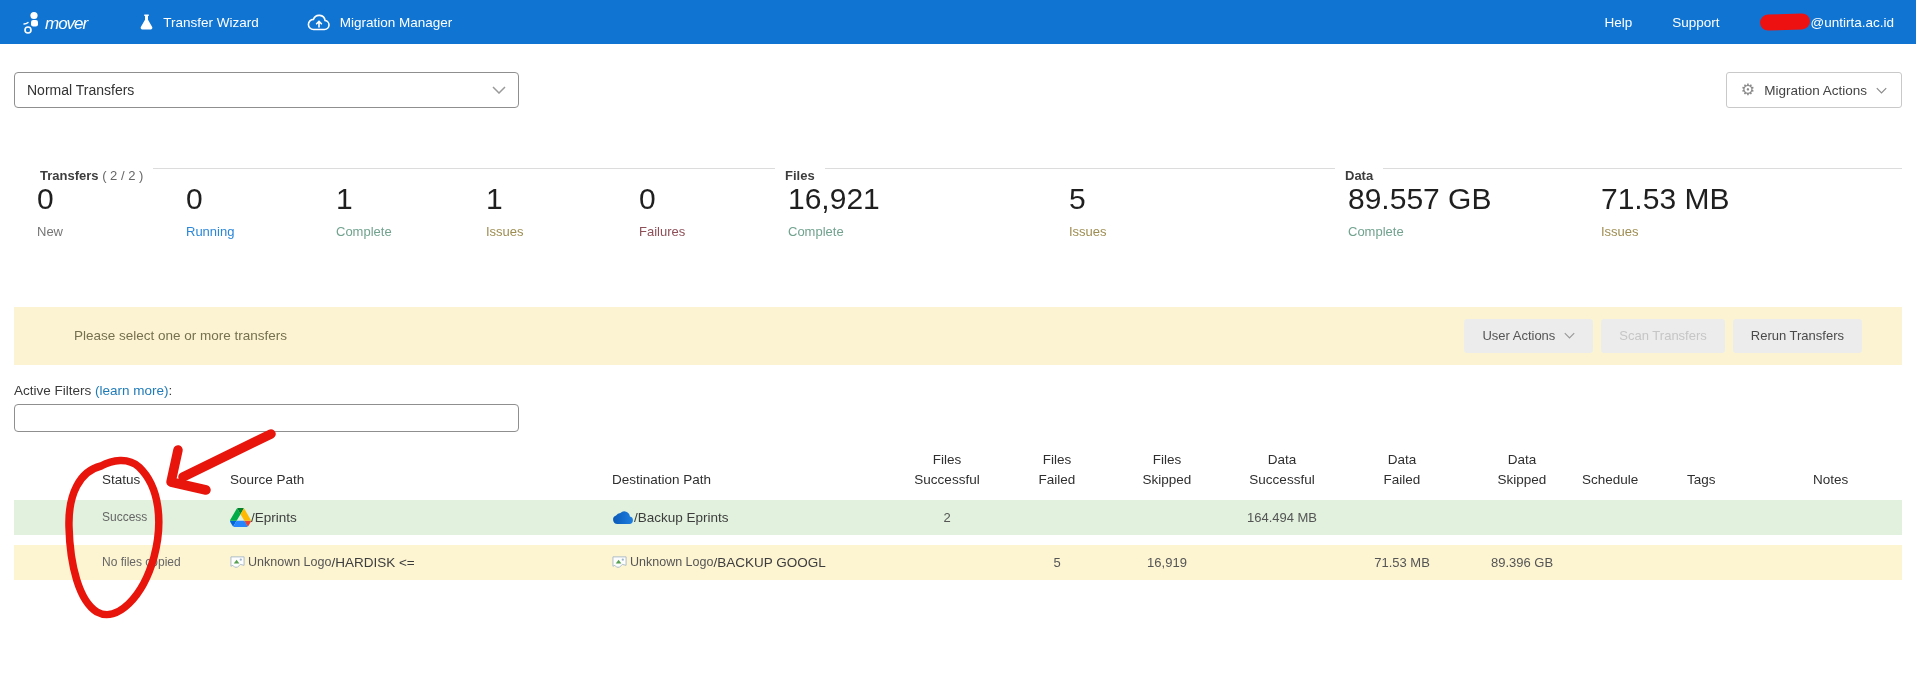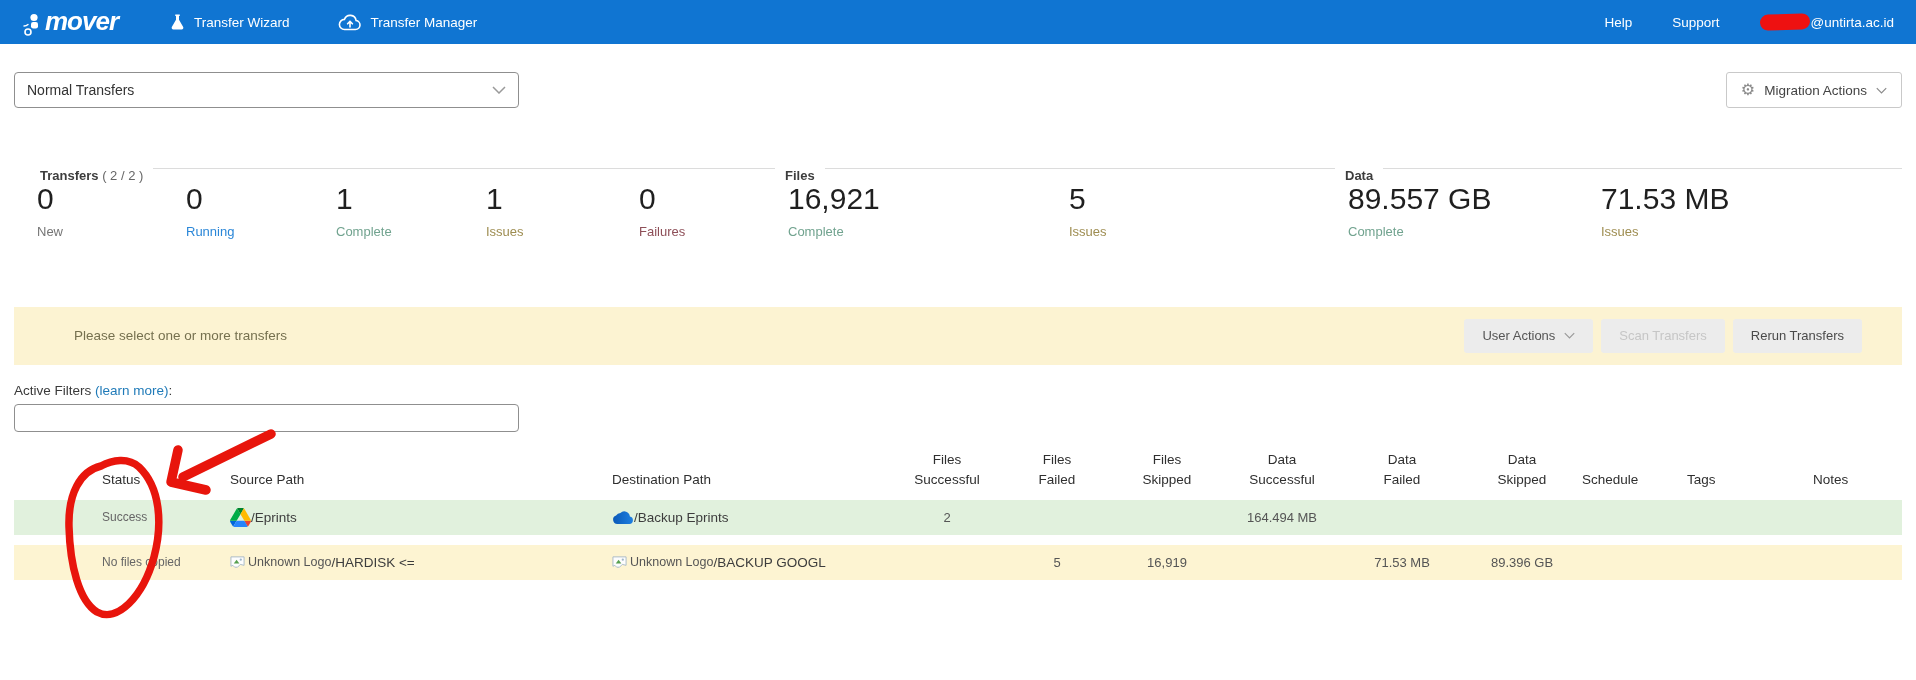--- a/index.html
+++ b/index.html
@@ -9,21 +9,21 @@
     background:#ffffff; font-family:"Liberation Sans", sans-serif;
     color:#333;
   }
 
   
   .topbar {
     height:44px; background:#1075d2; display:flex; align-items:center;
     padding:0 22px; color:#fff;
   }
   .brand { display:flex; align-items:flex-end; gap:3px; margin-right:52px; cursor:pointer; }
-  .brand-text { font-size:26px; font-weight:bold; font-style:italic; letter-spacing:-1px; line-height:1; padding-bottom:2px; }
+  .brand-text { font-size:17px; font-weight:normal; font-style:italic; letter-spacing:-1px; line-height:1; padding-bottom:2px; }
   .nav-item { display:flex; align-items:center; gap:9px; margin-right:48px; font-size:13.5px; cursor:pointer; }
   .topbar-right { margin-left:auto; display:flex; align-items:center; gap:40px; font-size:13.5px; }
   .account { display:flex; align-items:center; gap:1px; cursor:pointer; }
   .redaction { width:50px; height:16px; background:#ee1111; border-radius:8px; transform:rotate(-2deg); }
 
   
   .toolbar-row { margin:28px 14px 0 14px; display:flex; justify-content:space-between; align-items:flex-start; }
   .select-box {
     width:505px; height:36px; border:1px solid #8f8f8f; border-radius:4px;
     display:flex; align-items:center; justify-content:space-between;
@@ -125,21 +125,21 @@
     </span>
     <span>Transfer Wizard</span>
   </div>
   <div class="nav-item">
     <span>
       <svg width="24" height="17" viewBox="0 0 24 17" fill="none" stroke="#fff" stroke-width="1.6">
         <path d="M6.5 15.5h11a4.5 4.5 0 0 0 .6-8.96 6 6 0 0 0-11.6-1.2A4.8 4.8 0 0 0 6.5 15.5z"></path>
         <path d="M12 13V7.5M9.6 9.8 12 7.4l2.4 2.4" stroke-linecap="round"></path>
       </svg>
     </span>
-    <span>Transfer Manager</span>
+    <span>Migration Manager</span>
   </div>
   <div class="topbar-right">
     <span style="cursor:pointer;">Help</span>
     <span style="cursor:pointer;">Support</span>
     <div class="account">
       <span class="redaction"></span>
       <span>@untirta.ac.id</span>
     </div>
   </div>
 </header>

